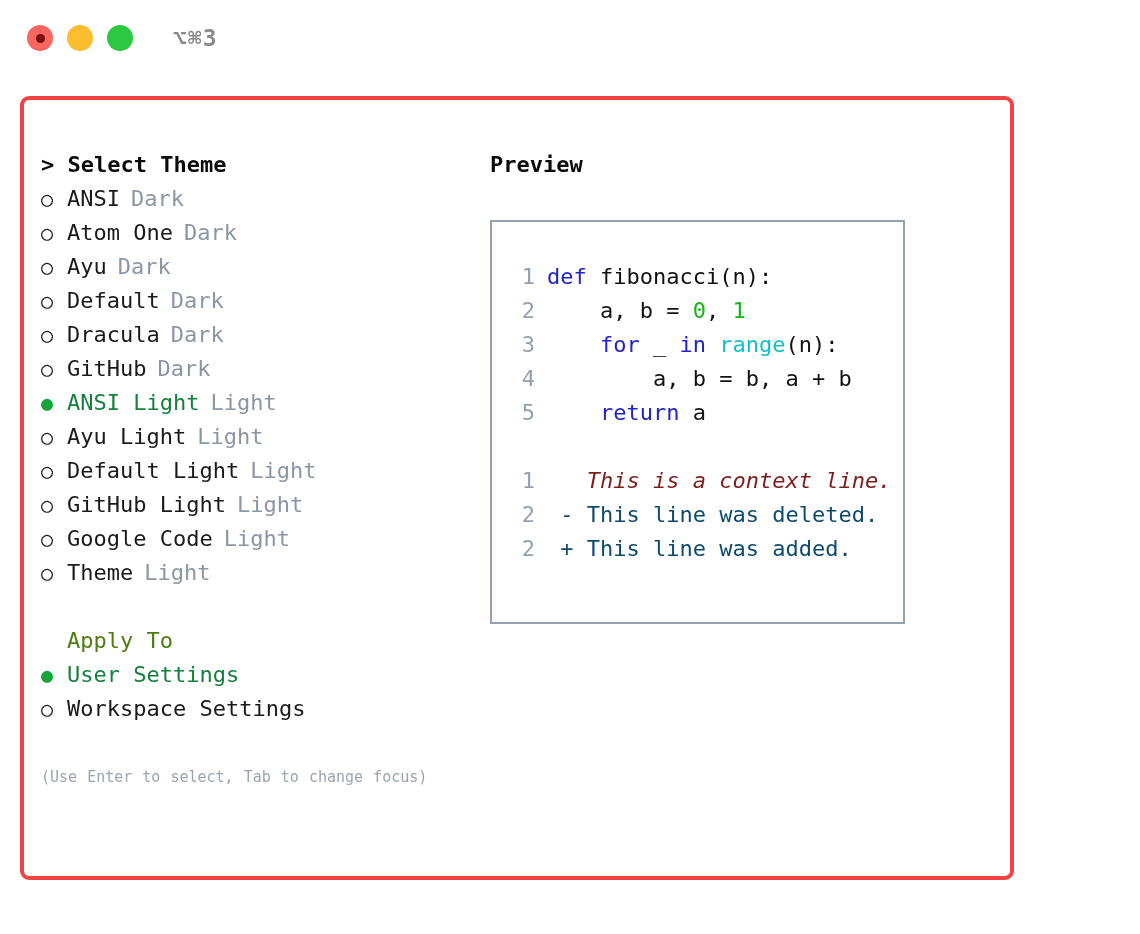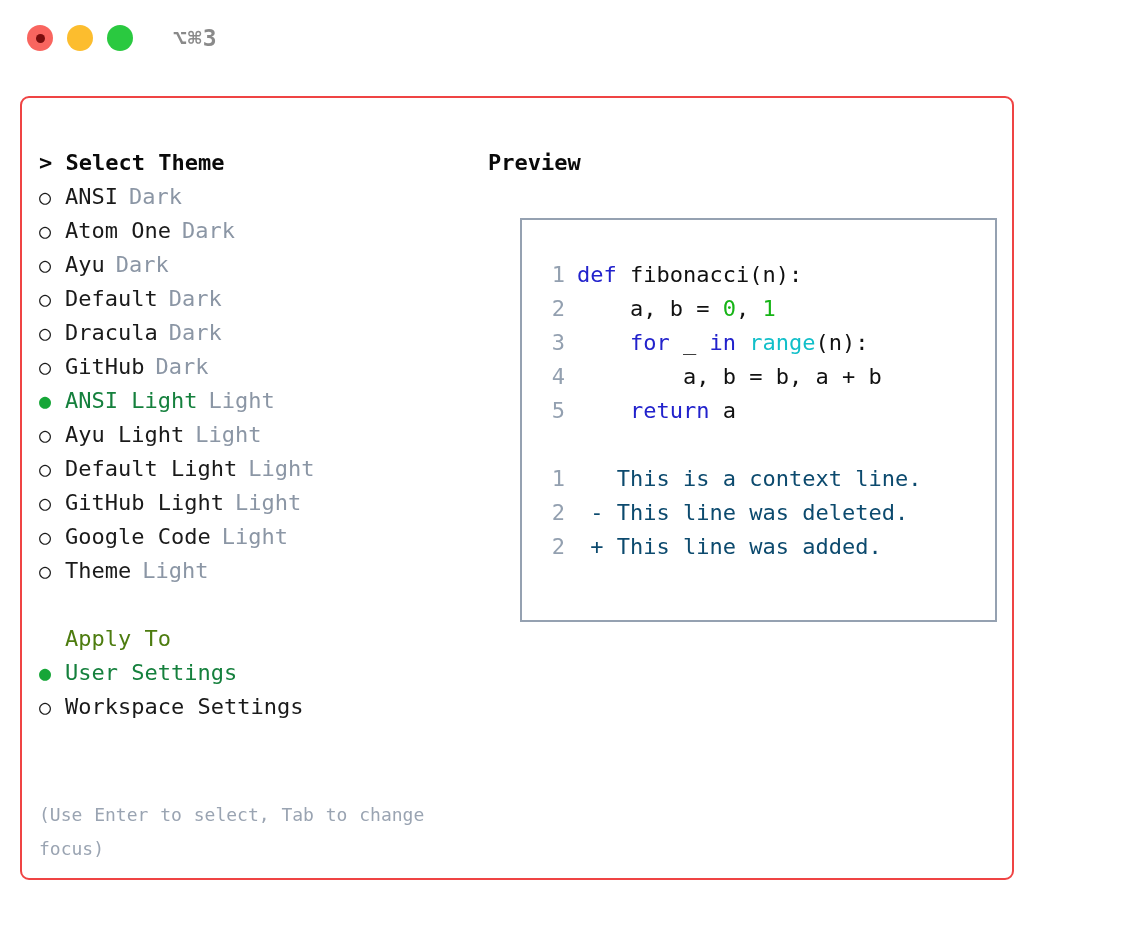--- a/index.html
+++ b/index.html
@@ -50,21 +50,21 @@
     letter-spacing: 1px;
   }
 
   
   #window {
     position: absolute;
     left: 20px;
     top: 96px;
     width: 994px;
     height: 784px;
-    border: 2px solid #ef4444;
+    border: 4px solid #ef4444;
     border-radius: 9px;
     box-sizing: border-box;
     background: #ffffff;
   }
 
   #columns {
     display: flex;
     padding: 48px 0 0 0;
   }
   #left-col  { width: 462px; padding-left: 17px; box-sizing: border-box; }
@@ -112,60 +112,58 @@
     color: #4d7c0f;
     line-height: 34px;
     padding-left: 26px;
     white-space: pre;
   }
 
   #spacer-apply { height: 34px; }
   #spacer-hint  { height: 34px; }
 
   #hint {
-    font-size: 18px;
+    font-size: 15px;
     color: #9aa4b2;
     line-height: 34px;
     width: 420px;
     white-space: normal;
     word-spacing: 1px;
-    margin-top: 40px;
   }
 
   
   #preview-panel {
     margin-top: 38px;
-    width: 477px;
+    width: 415px;
     height: 404px;
     border: 2px solid #95a1b1;
     box-sizing: border-box;
     background: #ffffff;
     padding: 38px 0 0 0;
-    margin-left: 32px;
   }
   .code-line {
     font-size: 22px;
     line-height: 34px;
     white-space: pre;
     padding-left: 21px;
   }
   .lineno {
     display: inline-block;
     width: 22px;
     text-align: right;
     color: #93a0b0;
     margin-right: 12px;
   }
   .tok-kw   { color: #2222cc; }
   .tok-fn   { color: #11bfc9; }
   .tok-num  { color: #16b416; }
   .tok-txt  { color: #111111; }
   .blank-line { height: 34px; }
 
-  .diff-ctx  { color: #0c4a6e; }
+  .diff-ctx  { color: #7f1d1d; font-style: italic; }
   .diff-del  { color: #0c4a6e; }
   .diff-add  { color: #0c4a6e; }
 </style>
 </head>
 <body>
 
 <div id="titlebar">
   <div class="dot red"></div>
   <div class="dot yellow"></div>
   <div class="dot green"></div>

